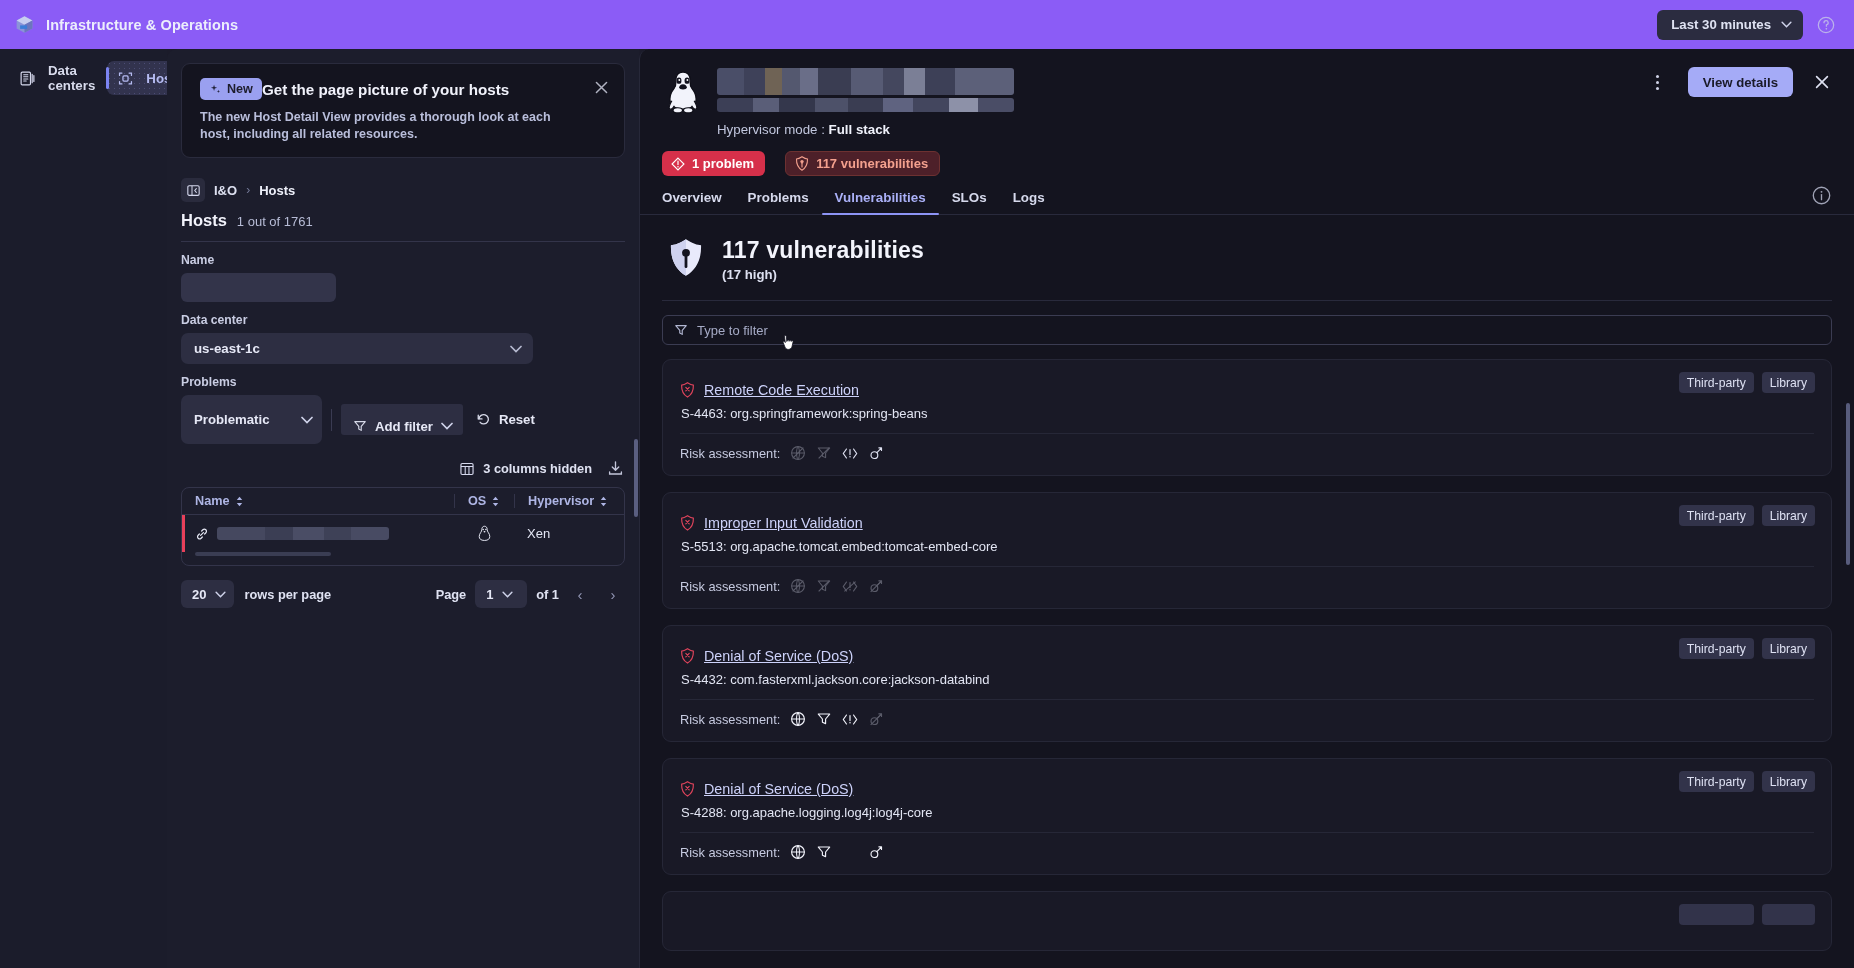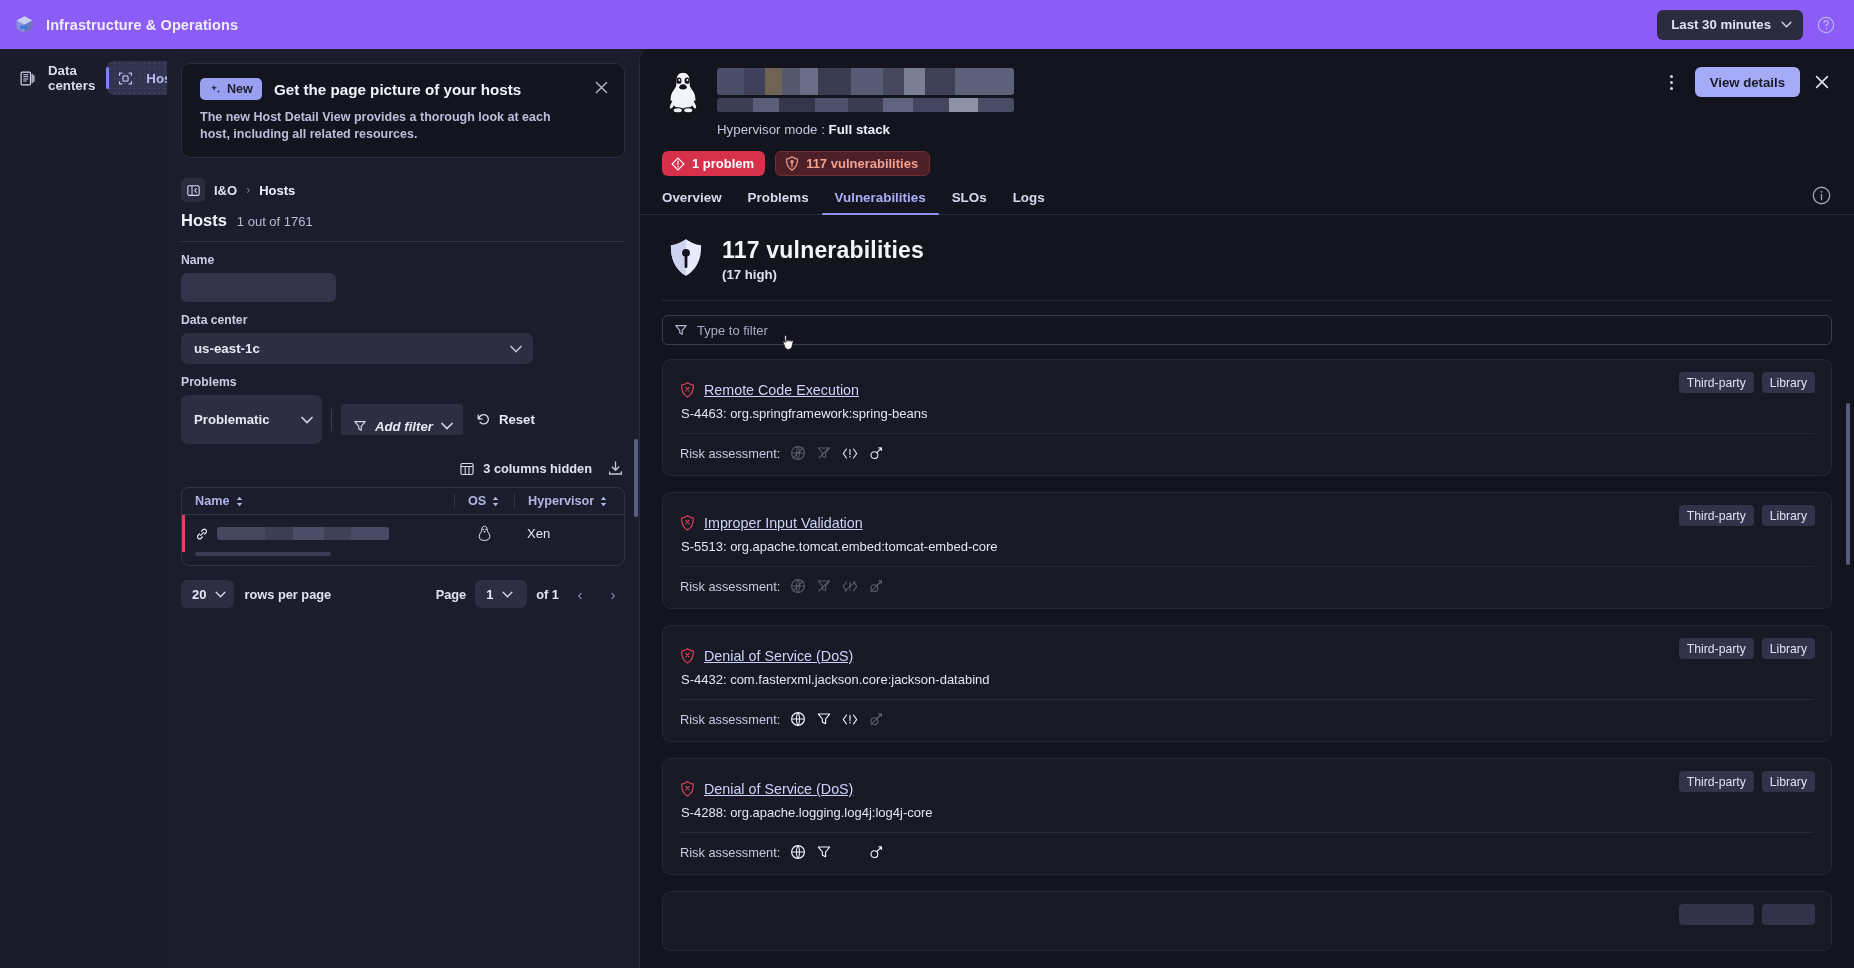--- a/index.html
+++ b/index.html
@@ -74,21 +74,21 @@
     position: relative;
     display: flex; flex-direction: column;
     min-height: 0;
   }
   .banner {
     margin: 0 14px; background: #14141f;
     border: 1px solid #2a2b3d; border-radius: 9px;
     padding: 14px 16px 15px 18px;
     position: relative;
   }
-  .banner-head { display: flex; align-items: center; gap: 12px; }
+  .banner-head { display: flex; align-items: center; }
   .badge-new {
     background: #9aa0f0; color: #1d1d2c;
     border-radius: 5px; height: 22px; padding: 0 9px;
     display: inline-flex; align-items: center; gap: 5px;
     font-size: 12.6px; font-weight: bold;
   }
   .banner-title { font-size: 15.2px; font-weight: bold; color: #f1f2fb; }
   .banner-body {
     margin-top: 9px; font-size: 12.5px; font-weight: bold;
     color: #b9bedb; line-height: 1.33; max-width: 360px;
@@ -132,21 +132,21 @@
   .filter-row { padding: 7px 14px 0 14px; display: flex; align-items: center; gap: 0; }
   .select-sm {
     width: 141px; height: 49px; border-radius: 7px; background: #2d2e42;
     display: flex; align-items: center; padding: 0 9px 0 13px;
     font-size: 13.2px; font-weight: bold; color: #e6e8f6; cursor: pointer;
   }
   .vsep { width: 1px; height: 22px; background: #3a3b52; margin: 0 9px; }
   .btn-filter {
     height: 31px; border-radius: 3px; background: #2d2e42;
     display: flex; align-items: center; gap: 8px; padding: 13px 10px 0 12px;
-    font-size: 13.2px; font-weight: bold; color: #e6e8f6; cursor: pointer; font-style: italic;
+    font-size: 13.2px; font-weight: bold; color: #e6e8f6; cursor: pointer;
   }
   .btn-reset {
     height: 31px; display: flex; align-items: center; gap: 8px;
     padding: 0 8px 0 13px; font-size: 13.2px; font-weight: bold;
     color: #e6e8f6; cursor: pointer;
   }
 
   .table-tools {
     padding: 15px 14px 0 14px; display: flex; align-items: center;
     justify-content: flex-end; gap: 14px;
@@ -231,31 +231,31 @@
   }
   .redacted-title2 {
     width: 297px; height: 14px; border-radius: 3px; margin-top: 3px;
     background:
       linear-gradient(90deg,#3c3f56 0 12%, #5a5e78 12% 21%, #34374c 21% 33%, #4d5169 33% 44%,
       #3a3d52 44% 56%, #5f6380 56% 66%, #43465e 66% 78%, #8d91a8 78% 88%, #4a4d66 88% 100%);
   }
   .mon-mode { margin-top: 10px; font-size: 13.3px; color: #c2c7de; }
   .mon-mode b { color: #f0f2fb; font-weight: bold; }
 
-  .rp-actions { position: absolute; top: 18px; right: 20px; display: flex; align-items: center; gap: 10px; }
+  .rp-actions { position: absolute; top: 18px; right: 20px; display: flex; align-items: center; gap: 17px; }
   .kebab { width: 26px; height: 26px; display: flex; align-items: center; justify-content: center; cursor: pointer; }
   .kebab span { display:block; width:3px; height:3px; border-radius:50%; background:#cfd2e6; box-shadow: 0 -6px 0 #cfd2e6, 0 6px 0 #cfd2e6; }
   .btn-primary {
     background: #a5abf7; color: #1a1a28; border: none; border-radius: 6px;
     height: 30px; padding: 0 15px; font-size: 13.2px; font-weight: bold;
     cursor: pointer; font-family: inherit;
   }
   .x-close { width: 24px; height: 24px; display:flex; align-items:center; justify-content:center; cursor: pointer; }
 
-  .chips { display: flex; align-items: center; gap: 10px; padding: 14px 22px 0 22px; }
+  .chips { display: flex; align-items: center; gap: 20px; padding: 14px 22px 0 22px; }
   .chip {
     height: 25px; border-radius: 6px; display: inline-flex; align-items: center;
     gap: 7px; padding: 0 11px 0 9px; font-size: 13px; font-weight: bold; cursor: pointer;
   }
   .chip.problem { background: #d6304a; color: #fff; }
   .chip.vuln { background: #4d2029; color: #f3a08e; border: 1px solid #6d3131; }
   .info-i { position: absolute; right: 22px; top: 136px; width: 21px; height: 21px; opacity: .78; cursor: pointer; }
 
   .tabs { display: flex; align-items: flex-end; gap: 0; padding: 14px 22px 0 22px; border-bottom: 1px solid #292a3c; }
   .tab {

